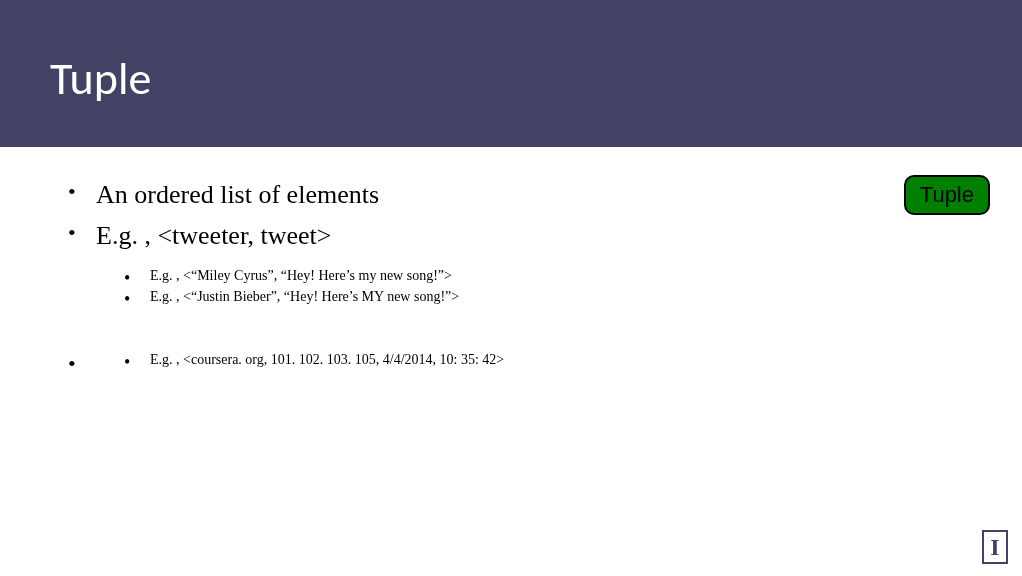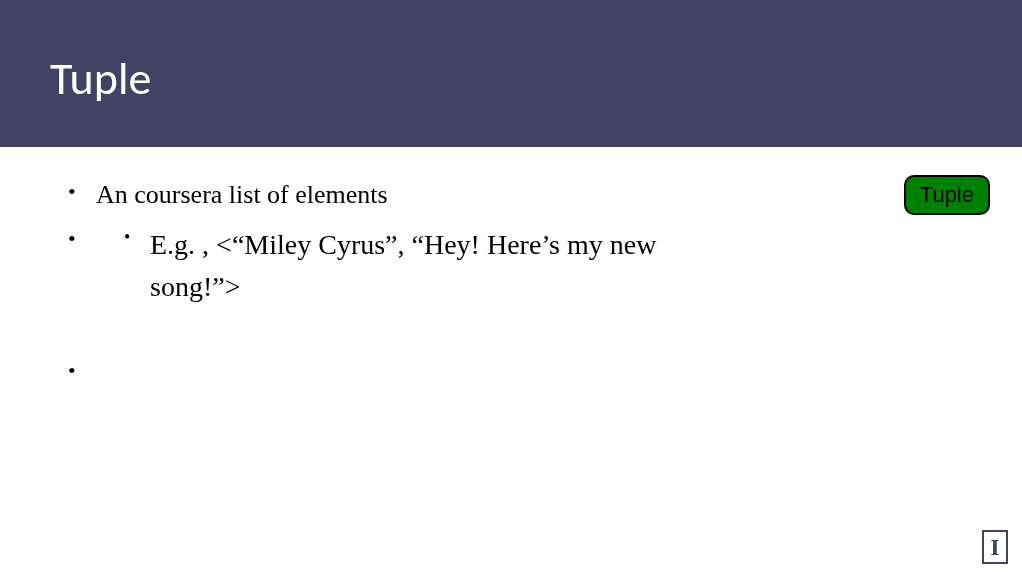--- a/index.html
+++ b/index.html
@@ -59,21 +59,21 @@
     top: 0;
     font-size: 22px;
   }
   ul.level2 {
     list-style: none;
     padding-left: 28px;
     margin-top: 12px;
     margin-bottom: 18px;
   }
   ul.level2 > li {
-    font-size: 28px;
+    font-size: 14px;
     line-height: 1.5;
     position: relative;
     padding-left: 26px;
   }
   ul.level2 > li::before {
     content: "•";
     position: absolute;
     left: 0;
     top: 0;
     font-size: 18px;
@@ -104,29 +104,32 @@
 <body>
 
 <div class="header">
   <h1>Tuple</h1>
 </div>
 
 <div class="content">
   <div class="tuple-tag">Tuple</div>
 
   <ul class="level1">
-    <li><span>An coursera list of elements</span></li>
+    <li><span>An ordered list of elements</span></li>
     <li>
+      <span>E.g. , &lt;tweeter, tweet&gt;</span>
       <ul class="level2">
         <li><span>E.g. , &lt;“Miley Cyrus”, “Hey! Here’s my new song!”&gt;</span></li>
+        <li><span>E.g. , &lt;“Justin Bieber”, “Hey! Here’s MY new song!”&gt;</span></li>
       </ul>
     </li>
     <div class="spacer"></div>
     <li>
       <ul class="level2">
+        <li><span>E.g. , &lt;coursera. org, 101. 102. 103. 105, 4/4/2014, 10: 35: 42&gt;</span></li>
       </ul>
     </li>
   </ul>
 </div>
 
 <div class="logo">
   <span>I</span>
 </div>
 
 </body></html>

